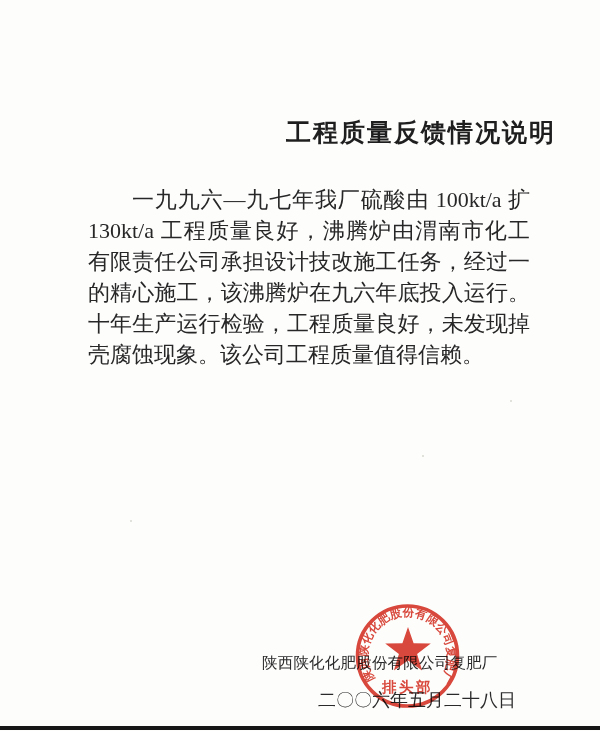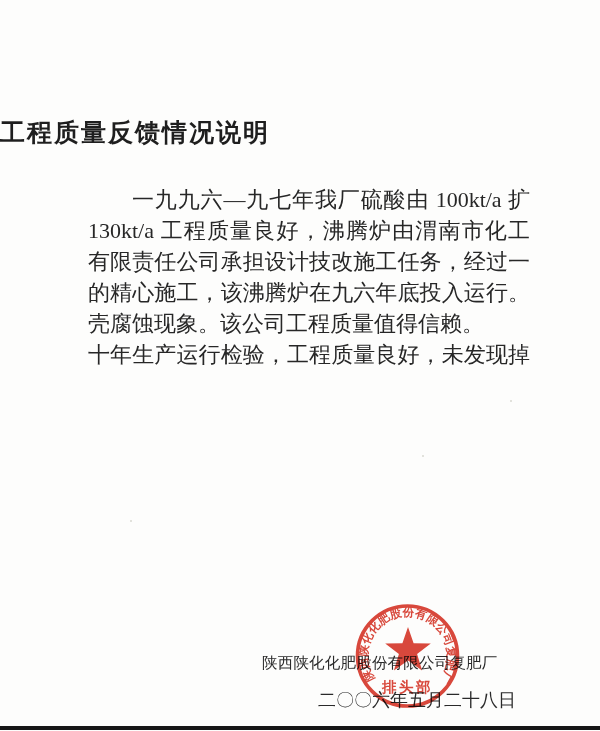--- a/index.html
+++ b/index.html
@@ -11,21 +11,21 @@
     overflow:hidden;
   }
   .page{
     position:absolute;left:0;top:0;width:600px;height:731px;
     background:#fdfdfc;
     color:#242424;
   }
   .doc-title{
     position:absolute;
     top:116px;left:0;width:556px;
-    text-align:left;
+    text-align:right;
     font-size:25px;
     font-weight:bold;
     letter-spacing:2px;
     color:#1e1e1e;
   }
   .body-block{
     position:absolute;
     left:88px;top:184px;width:442px;
     font-size:22px;
     color:#272727;
@@ -79,22 +79,22 @@
 
 <div class="page">
 
   <div class="doc-title">工程质量反馈情况说明</div>
 
   <div class="body-block">
     <div class="body-line first">一九九六—九七年我厂硫酸由 100kt/a 扩建为</div>
     <div class="body-line">130kt/a 工程质量良好，沸腾炉由渭南市化工科技产业</div>
     <div class="body-line">有限责任公司承担设计技改施工任务，经过一个多月</div>
     <div class="body-line">的精心施工，该沸腾炉在九六年底投入运行。通过近</div>
+    <div class="body-line">十年生产运行检验，工程质量良好，未发现掉砖及外</div>
     <div class="body-line last">壳腐蚀现象。该公司工程质量值得信赖。</div>
-    <div class="body-line">十年生产运行检验，工程质量良好，未发现掉砖及外</div>
   </div>
 
   <div class="signature-line">陕西陕化化肥股份有限公司复肥厂</div>
 
   <div class="date-line">二〇〇六年五月二十八日</div>
 
   <svg class="stamp" viewBox="345 590 130 136" xmlns="http://www.w3.org/2000/svg">
 
     <circle cx="407.5" cy="656" r="50" fill="none" stroke="#d63426" stroke-width="3.6"></circle>
 

